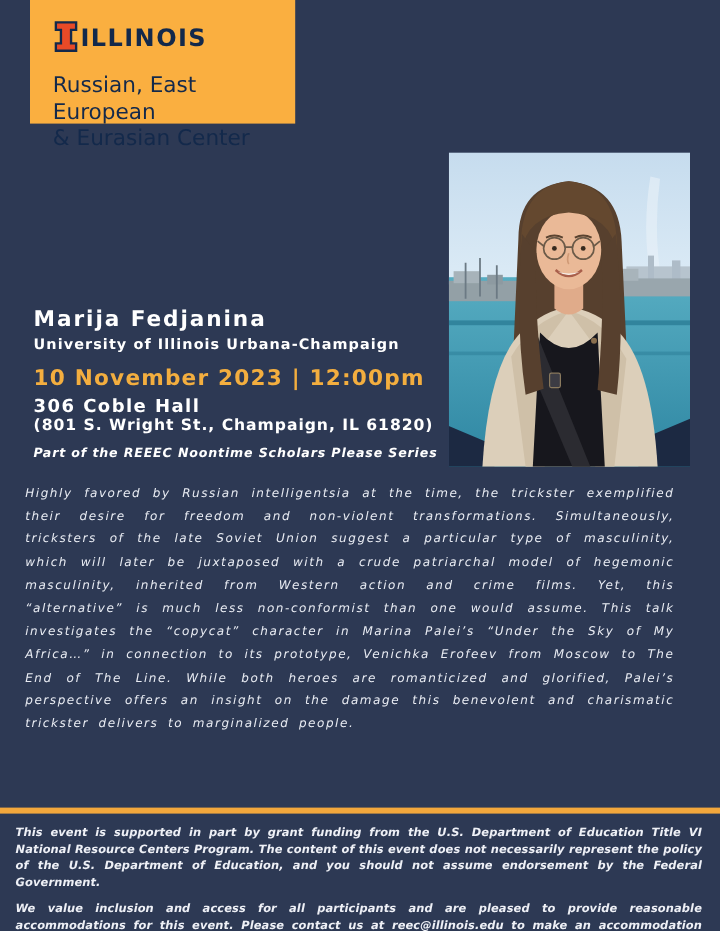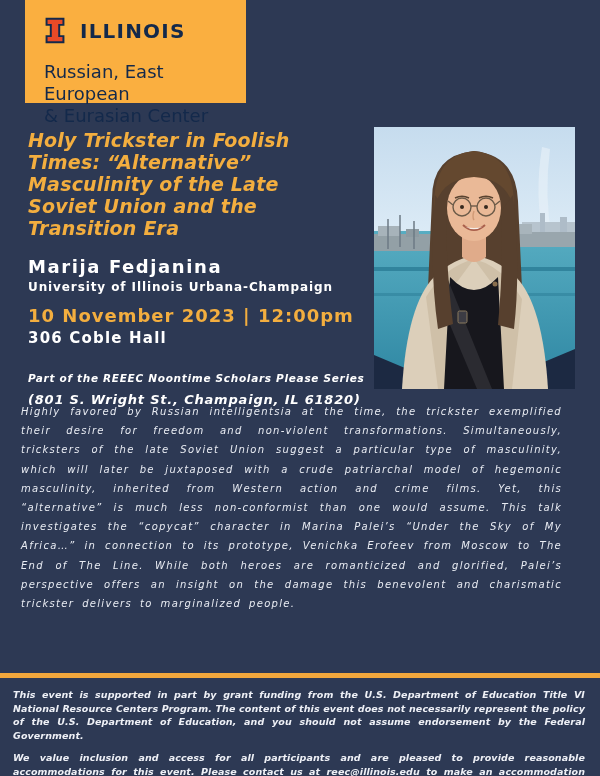--- a/index.html
+++ b/index.html
@@ -10,21 +10,21 @@
     position:relative;
     overflow:hidden;
   }
   .page { position:absolute; inset:0; width:600px; height:776px; background:#2D3954; }
 
   
   .badge {
     position:absolute; left:25px; top:0; width:221px; height:103px;
     background:#FAAF40; padding:17px 0 0 19px;
   }
-  .logo-row { display:flex; align-items:center; gap:14px; }
+  .logo-row { display:flex; align-items:center; gap:1px; }
   .block-i { width:22px; height:27px; display:block; }
   .wordmark { color:#13294B; font-weight:bold; font-size:20px; letter-spacing:1.2px; }
   .unit-name { margin-top:17px; color:#13294B; font-size:18px; line-height:22px; }
 
   
   .title {
     position:absolute; left:28px; top:129px; width:326px;
     color:#F3AE3F; font-size:19px; font-weight:bold; font-style:italic;
     line-height:22px; letter-spacing:0.2px;
   }
@@ -39,21 +39,21 @@
   .datetime {
     position:absolute; left:28px; top:305px;
     color:#F3AE3F; font-size:18px; font-weight:bold; letter-spacing:1px;
   }
   .venue {
     position:absolute; left:28px; top:329px;
     color:#FFFFFF; font-size:15px; font-weight:bold; letter-spacing:1.2px;
   }
   .address {
     position:absolute; left:28px; top:347px;
-    color:#FFFFFF; font-size:13px; font-weight:bold; font-style:italic; letter-spacing:0.8px;margin-top:45px;
+    color:#FFFFFF; font-size:13px; font-weight:bold; letter-spacing:0.8px;
   }
   .series {
     position:absolute; left:28px; top:372px;
     color:#FFFFFF; font-size:10.5px; font-weight:bold; font-style:italic; letter-spacing:0.7px;
   }
 
   
   .photo { position:absolute; left:374px; top:127px; width:201px; height:262px; }
   .photo svg { display:block; width:201px; height:262px; }
 
@@ -88,21 +88,20 @@
         </svg>
       </span>
       <span class="wordmark">ILLINOIS</span>
     </div>
     <div class="unit-name">
       <div>Russian, East European</div>
       <div>&amp; Eurasian Center</div>
     </div>
   </div>
 
-  <h1 class="title">Holy Trickster in Foolish Times: “Alternative” Masculinity of the Late Soviet Union and the Transition Era</h1>
   <div class="speaker">Marija Fedjanina</div>
   <div class="affiliation">University of Illinois Urbana-Champaign</div>
   <div class="datetime">10 November 2023 | 12:00pm</div>
   <div class="venue">306 Coble Hall</div>
   <div class="address">(801 S. Wright St., Champaign, IL 61820)</div>
   <div class="series">Part of the REEEC Noontime Scholars Please Series</div>
 
   <div class="photo" role="img" aria-label="Speaker portrait in front of a harbor and sea">
     <svg viewBox="0 0 201 262" preserveAspectRatio="none">
       <defs>

